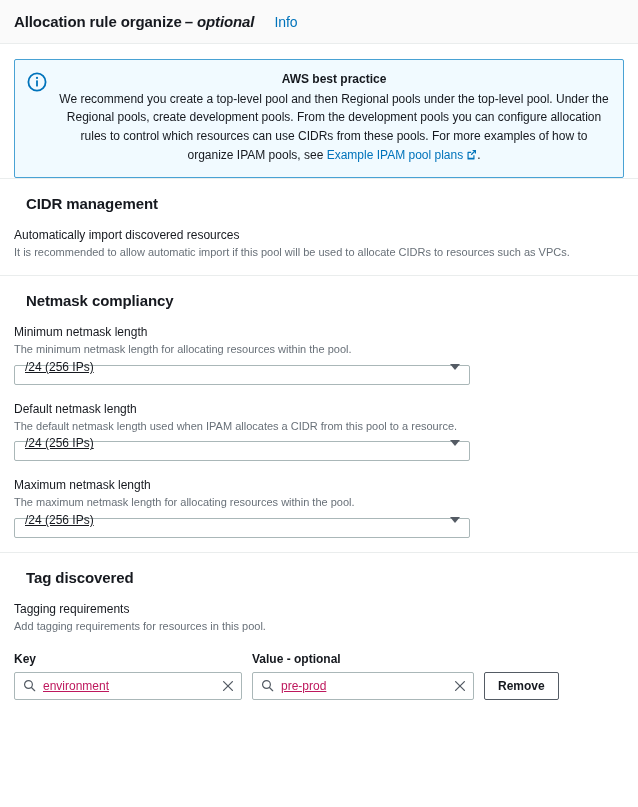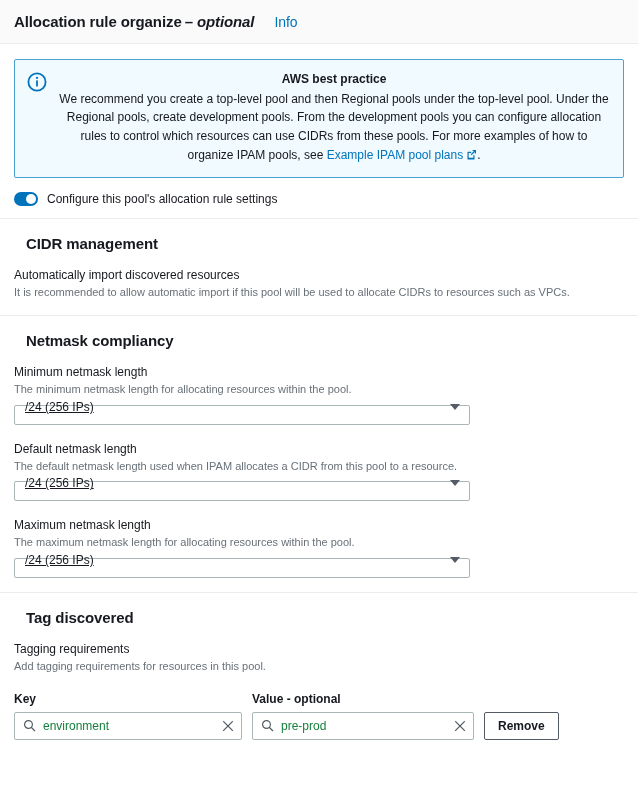--- a/index.html
+++ b/index.html
@@ -252,24 +252,25 @@
     border-radius: 2px;
     background: #ffffff;
     display: flex;
     align-items: center;
     gap: 7px;
     padding: 0 7px 0 8px;
   }
   .tinput .val {
     flex: 1 1 auto;
     font-size: 12px;
-    color: #15803d;
+    color: #be185d;
     min-width: 0;
     overflow: hidden;
     white-space: nowrap;
+    text-decoration: underline;
   }
   .clear-btn {
     flex: 0 0 auto;
     cursor: pointer;
     line-height: 0;
   }
   .search-ico { flex: 0 0 auto; line-height: 0; }
 
   .btn {
     border: 1px solid #545b64;
@@ -314,26 +315,20 @@
       </span>
       <div class="alert-content">
         <div class="alert-title">AWS best practice</div>
         <div class="alert-text"><span>We recommend you create a top-level pool and then Regional pools under the top-level pool. Under the Regional pools, create development pools. From the development pools you can configure allocation rules to control which resources can use CIDRs from these pools. For more examples of how to organize IPAM pools, see </span><a class="ext-link"><span>Example IPAM pool plans</span><span class="ext-icon"><svg width="11" height="11" viewBox="0 0 12 12" aria-hidden="true">
                   <path d="M1.6 3.1h4.1v1.3H2.9v5.1h5.1V6.9h1.3v3.9c0 .4-.3.6-.6.6H2.2a.6.6 0 0 1-.6-.6V3.7c0-.4.3-.6.6-.6z" fill="#0073bb"></path>
                   <path d="M7.2 1.1h3.7v3.7H9.6V3.2L6.1 6.7l-.9-.9 3.5-3.5H7.2z" fill="#0073bb"></path>
                 </svg></span></a><span>.</span></div>
       </div>
     </div>
 
-    <div class="toggle-row">
-      <span class="toggle">
-        <span class="knob"></span>
-      </span>
-      <span class="toggle-label">Configure this pool's allocation rule settings</span>
-    </div>
 
     <div class="divider"></div>
 
     <div class="section">
       <h2 class="section-title">CIDR management</h2>
 
       <div class="field-label">Automatically import discovered resources</div>
       <div class="field-desc">It is recommended to allow automatic import if this pool will be used to allocate CIDRs to resources such as VPCs.</div>
 
     </div>

